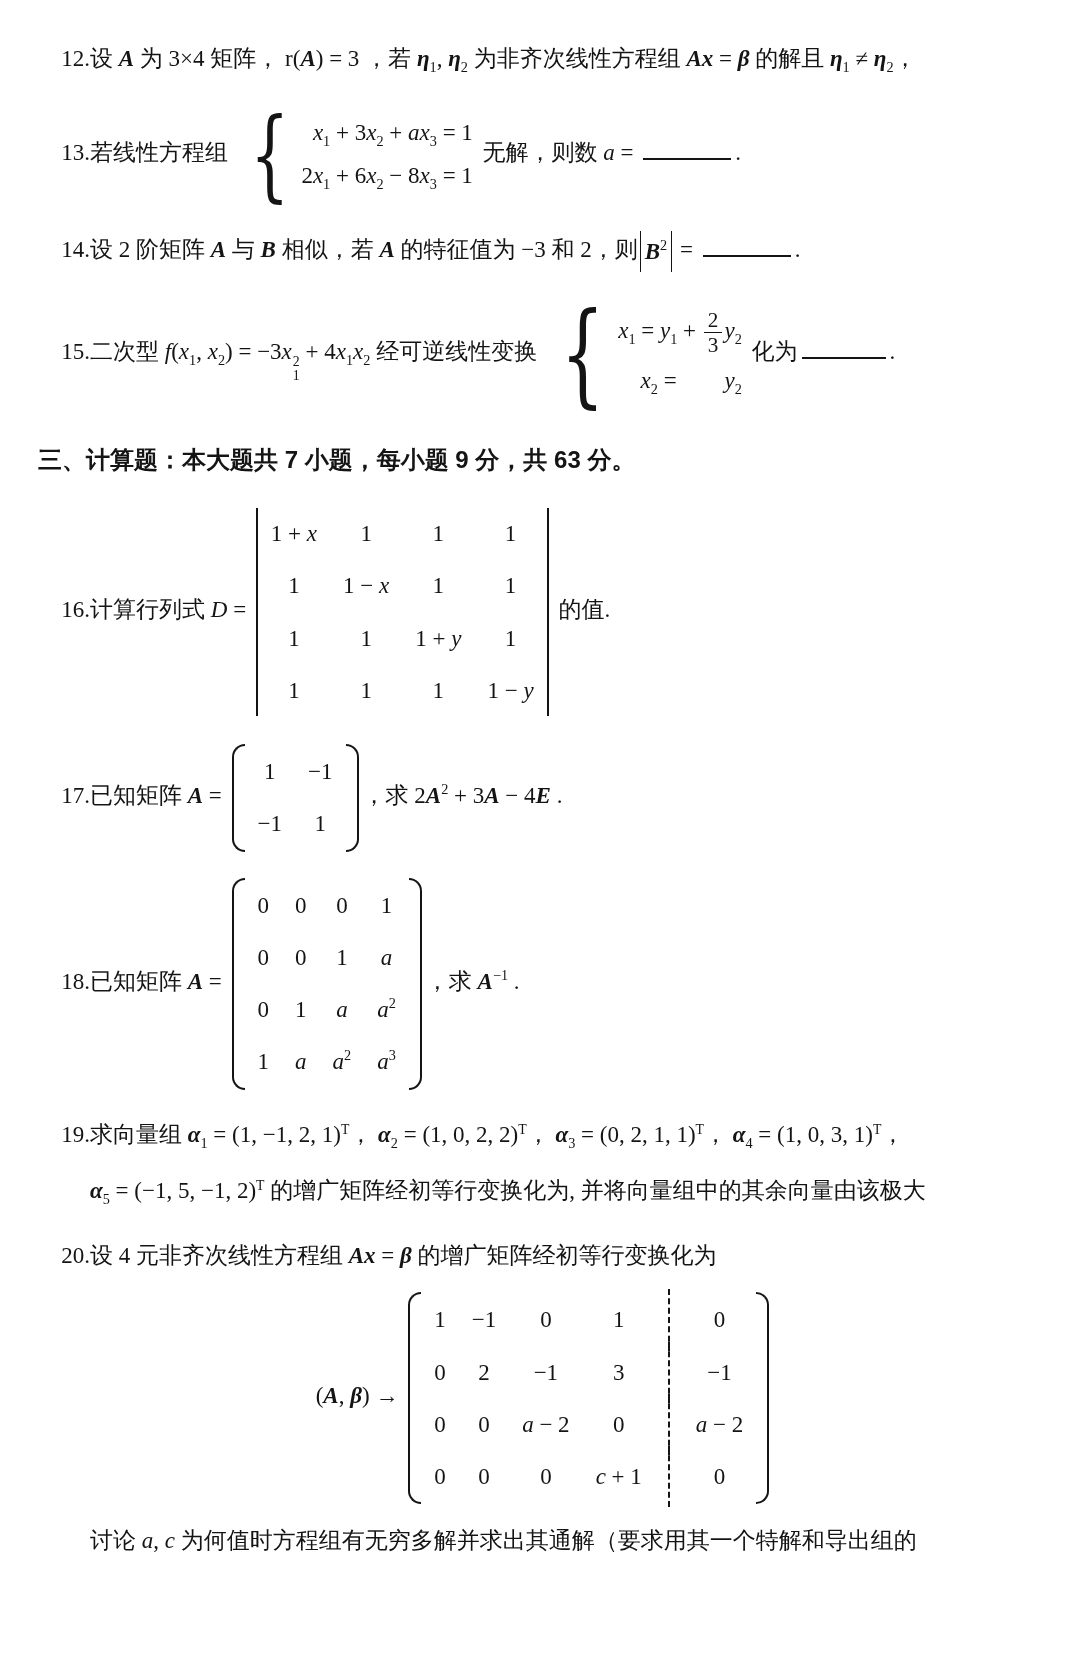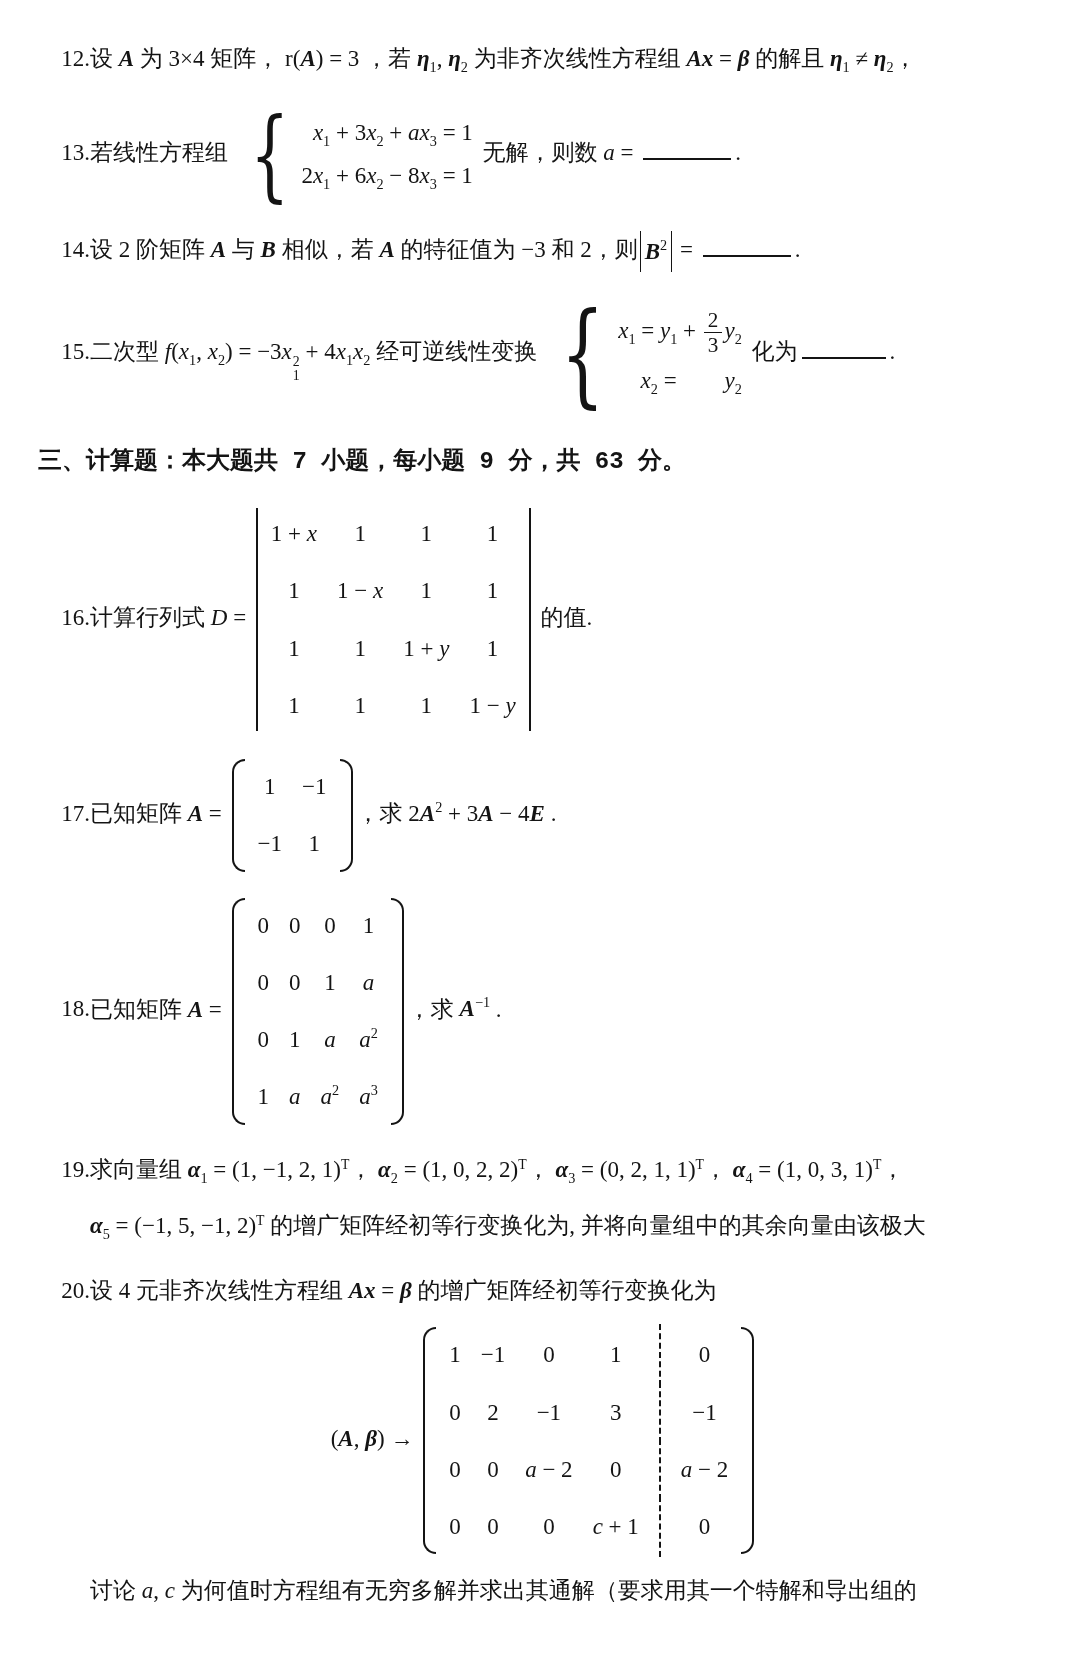--- a/index.html
+++ b/index.html
@@ -13,21 +13,21 @@
          padding:40px 36px 30px 38px; position:relative; display:flex; flex-direction:column;}
   #content{flex:1 0 auto;}
 
   .block{ margin-bottom:26px; }
   .line{ padding-left:52px; line-height:1.62; white-space:nowrap; }
   .line + .line{ margin-top:18px; }
   .line.center{ text-align:center; padding-left:0; }
   .qnum{ display:inline-block; width:52px; margin-left:-52px;text-align:right; }
 
   .sec{ font-weight:700; font-size:24px; margin:34px 0 30px 0;
-        font-family:Liberation Mono, monospace; }
+        font-family:Liberation Sans, sans-serif; }
 
   .run{ }
   .hsp{ display:inline-block; }
   .mi{ font-style:italic; font-family:"Liberation Serif","DejaVu Serif",serif; }
   .mbold{ font-weight:700; }
   .bnum{ font-weight:700; }
   sub,sup{ font-size:0.62em; font-style:normal; }
   sup.supt{ font-size:0.6em; vertical-align:0.55em; }
 
   .grp{ white-space:nowrap; }
@@ -49,21 +49,21 @@
 
   .cases{ display:inline-flex; align-items:center; vertical-align:middle; margin:0 4px; }
   .cbrace{ font-family:"DejaVu Serif",serif; font-weight:400; line-height:1;
            display:inline-block; transform:scaleX(0.62); transform-origin:center;
            margin-right:-6px; }
   .crows{ display:inline-flex; flex-direction:column; row-gap:4px; margin-left:6px; }
   .crow{ white-space:nowrap; }
 
   .mat{ display:inline-flex; align-items:stretch; vertical-align:middle; margin:0 4px; }
   .mgrid{ display:inline-grid; column-gap:26px; row-gap:15px;
-          padding:9px 13px; justify-items:center; align-items:center;gap:20px; }
+          padding:9px 13px; justify-items:center; align-items:center; }
   .mcell{ white-space:nowrap; }
   .pl{ width:11px; border:2px solid #141414; border-right:none; border-radius:15px 0 0 15px; }
   .pr{ width:11px; border:2px solid #141414; border-left:none; border-radius:0 15px 15px 0; }
   .vbl{ width:0; border-left:2px solid #141414; margin:2px 0; }
   .msep{ width:0; border-left:2px dashed #141414; align-self:stretch; margin:-12px 0; justify-self:center; }
 </style>
 </head>
 <body>
 
 <main class="page">

